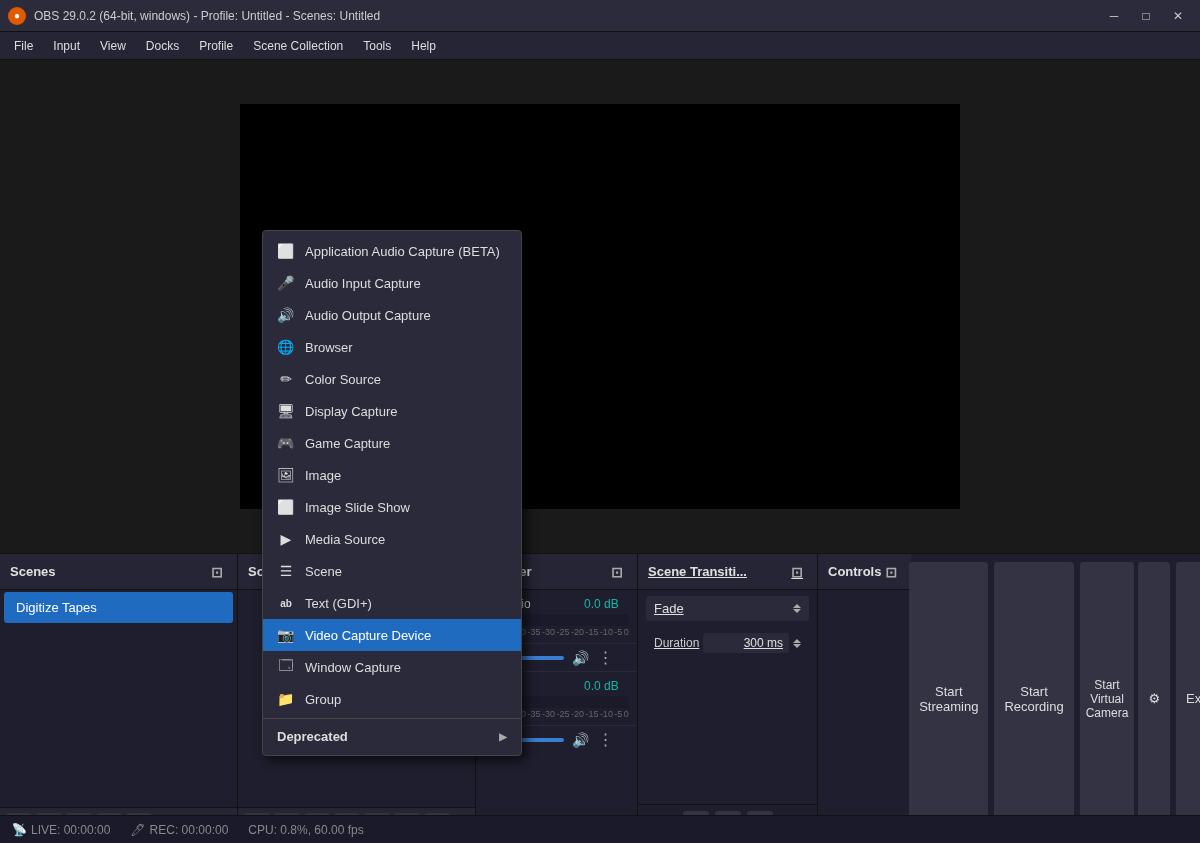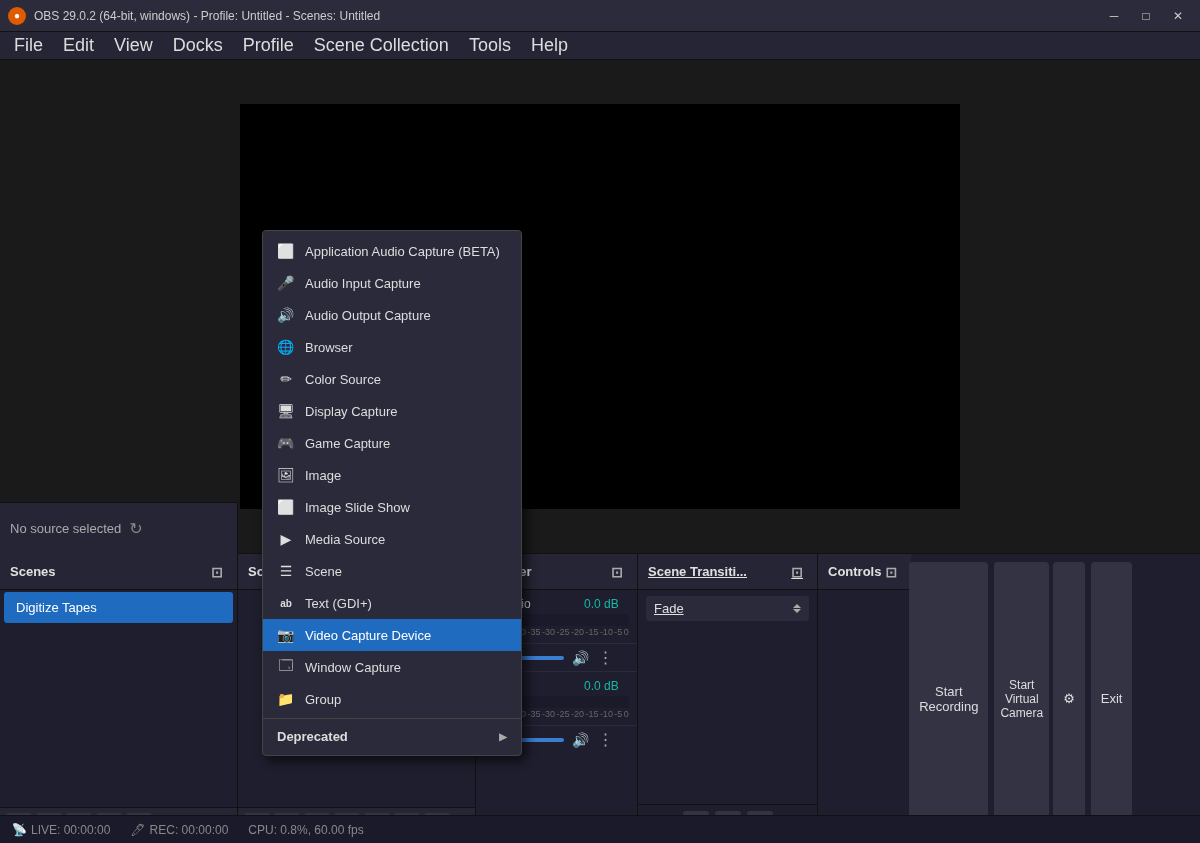--- a/index.html
+++ b/index.html
@@ -64,21 +64,21 @@
       height: 28px;
       display: flex;
       align-items: center;
       padding: 0 4px;
       border-bottom: 1px solid #111;
     }
     .menu-item {
       padding: 4px 10px;
       cursor: pointer;
       border-radius: 3px;
-      font-size: 18px;
+      font-size: 12px;
       color: #ddd;
     }
 
     
     #main {
       display: flex;
       flex-direction: column;
       height: calc(843px - 60px);
     }
 
@@ -457,41 +457,37 @@
   <span id="titlebar-title">OBS 29.0.2 (64-bit, windows) - Profile: Untitled - Scenes: Untitled</span>
   <div id="titlebar-controls">
     <div class="titlebar-btn">─</div>
     <div class="titlebar-btn">□</div>
     <div class="titlebar-btn close">✕</div>
   </div>
 </div>
 
 <div id="menubar">
   <div class="menu-item">File</div>
-  <div class="menu-item">Edit</div>
+  <div class="menu-item">Input</div>
   <div class="menu-item">View</div>
   <div class="menu-item">Docks</div>
   <div class="menu-item">Profile</div>
   <div class="menu-item">Scene Collection</div>
   <div class="menu-item">Tools</div>
   <div class="menu-item">Help</div>
 </div>
 
 <div id="main">
 
   <div id="preview-area">
     <div id="preview-canvas"></div>
   </div>
 
   <div id="bottom-panels" style="position:relative;">
 
-    <div class="no-source-bar">
-      <span class="no-source-text">No source selected</span>
-      <span class="no-source-icon">↻</span>
-    </div>
 
     <div class="panels-row">
 
       <div id="scenes-panel">
         <div class="panel-header">
           <span>Scenes</span>
           <div class="panel-header-icons">
             <span class="panel-icon-btn">⊡</span>
           </div>
         </div>
@@ -607,35 +603,46 @@
           </div>
         </div>
         <div style="padding:6px 8px;">
           <div style="display:flex;align-items:center;justify-content:space-between;background:#2a2a3a;padding:5px 8px;border-radius:3px;cursor:pointer;">
             <span>Fade</span>
             <div class="select-arrow">
               <span></span>
               <span></span>
             </div>
           </div>
+          <div class="duration-row" style="margin-top:8px;">
+            <span class="duration-label">Duration</span>
+            <div style="flex:1;display:flex;align-items:center;justify-content:flex-end;gap:4px;">
+              <span class="duration-value">300 ms</span>
+              <div class="select-arrow">
+                <span></span>
+                <span></span>
+              </div>
+            </div>
+          </div>
         </div>
         <div class="transition-toolbar">
           <button class="toolbar-btn">+</button>
           <button class="toolbar-btn">🗑</button>
           <button class="toolbar-btn">⋮</button>
         </div>
       </div>
 
       <div id="controls-panel">
         <div class="panel-header" style="margin:-8px -8px 8px -8px;padding:6px 10px;">
           <span>Controls</span>
           <div class="panel-header-icons">
             <span class="panel-icon-btn">⊡</span>
           </div>
         </div>
+        <button class="control-btn">Start Streaming</button>
         <button class="control-btn">Start Recording</button>
         <div class="vcam-row">
           <button class="vcam-btn">Start Virtual Camera</button>
           <button class="vcam-gear">⚙</button>
         </div>
         <button class="control-btn">Exit</button>
       </div>
 
     </div>
   </div>

